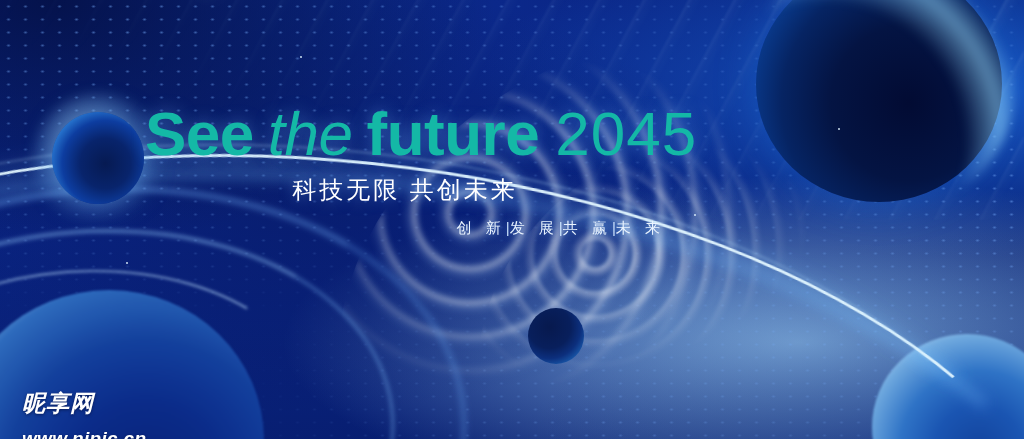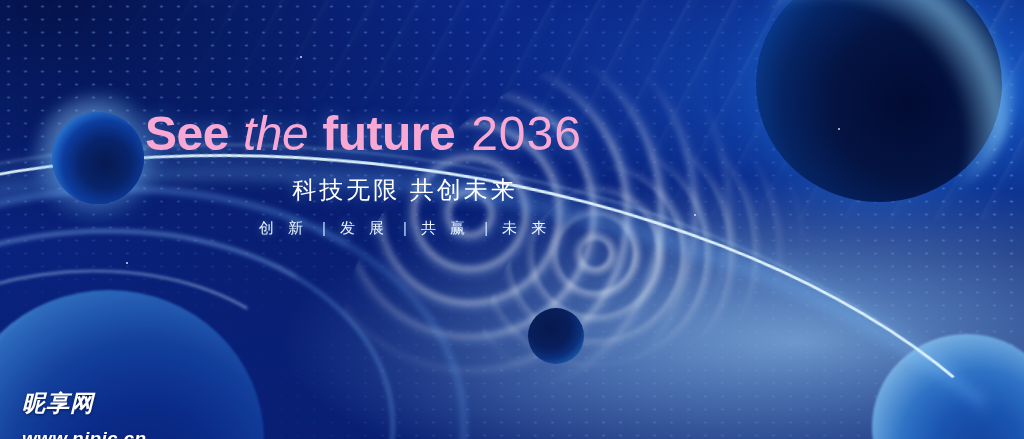--- a/index.html
+++ b/index.html
@@ -316,23 +316,23 @@
   }
   .headline-wrap {
     position: absolute;
     left: 145px;
     top: 0;
     width: 520px;
     text-align: left;
     white-space: nowrap;
   }
   .headline {
-    font-size: 48px;
+    font-size: 62px;
     line-height: 68px;
-    color: #f9a8d4;
+    color: #14b8a6;
     letter-spacing: -0.5px;
     text-shadow: 0 0 18px rgba(110,180,255,0.45);
   }
   .h-bold   { font-weight: 700; }
   .h-light  { font-weight: 400; }
   .h-year   { font-weight: 300; letter-spacing: 1px; }
 
   .subtitle {
     position: absolute;
     left: 145px;
@@ -347,22 +347,21 @@
     text-shadow: 0 0 14px rgba(110,180,255,0.5);
   }
 
   .tagline {
     position: absolute;
     left: 145px;
     top: 118px;
     width: 520px;
     display: flex;
     align-items: center;
-    justify-content: center;
-    gap: 14px;
+    justify-content: flex-end;
     font-size: 15px;
     line-height: 20px;
     color: #eaf4ff;
     letter-spacing: 5px;
     text-shadow: 0 0 8px rgba(120,190,255,0.5);
   }
   .tagline .word { white-space: nowrap; }
   .tagline .sep {
     color: #cfe6ff;
     letter-spacing: 0;
@@ -449,21 +448,21 @@
   <div class="sphere sphere-c"></div>
 
   <div class="spark" style="left:300px; top:56px;"></div>
   <div class="spark" style="left:838px; top:128px;"></div>
   <div class="spark" style="left:694px; top:214px;"></div>
   <div class="spark" style="left:126px; top:262px;"></div>
 
   <div class="text-block">
 
     <div class="headline-wrap">
-      <span class="headline h-bold">See</span><span class="headline h-light" style="padding-left:14px;font-style:italic;">the</span><span class="headline h-bold" style="padding-left:14px;">future</span><span class="headline h-year" style="padding-left:16px;">2036</span>
+      <span class="headline h-bold">See</span><span class="headline h-light" style="padding-left:14px;font-style:italic;">the</span><span class="headline h-bold" style="padding-left:14px;">future</span><span class="headline h-year" style="padding-left:16px;">2045</span>
     </div>
 
     <div class="subtitle">科技无限 共创未来</div>
 
     <div class="tagline">
       <span class="word">创 新</span>
       <span class="sep">|</span>
       <span class="word">发 展</span>
       <span class="sep">|</span>
       <span class="word">共 赢</span>

